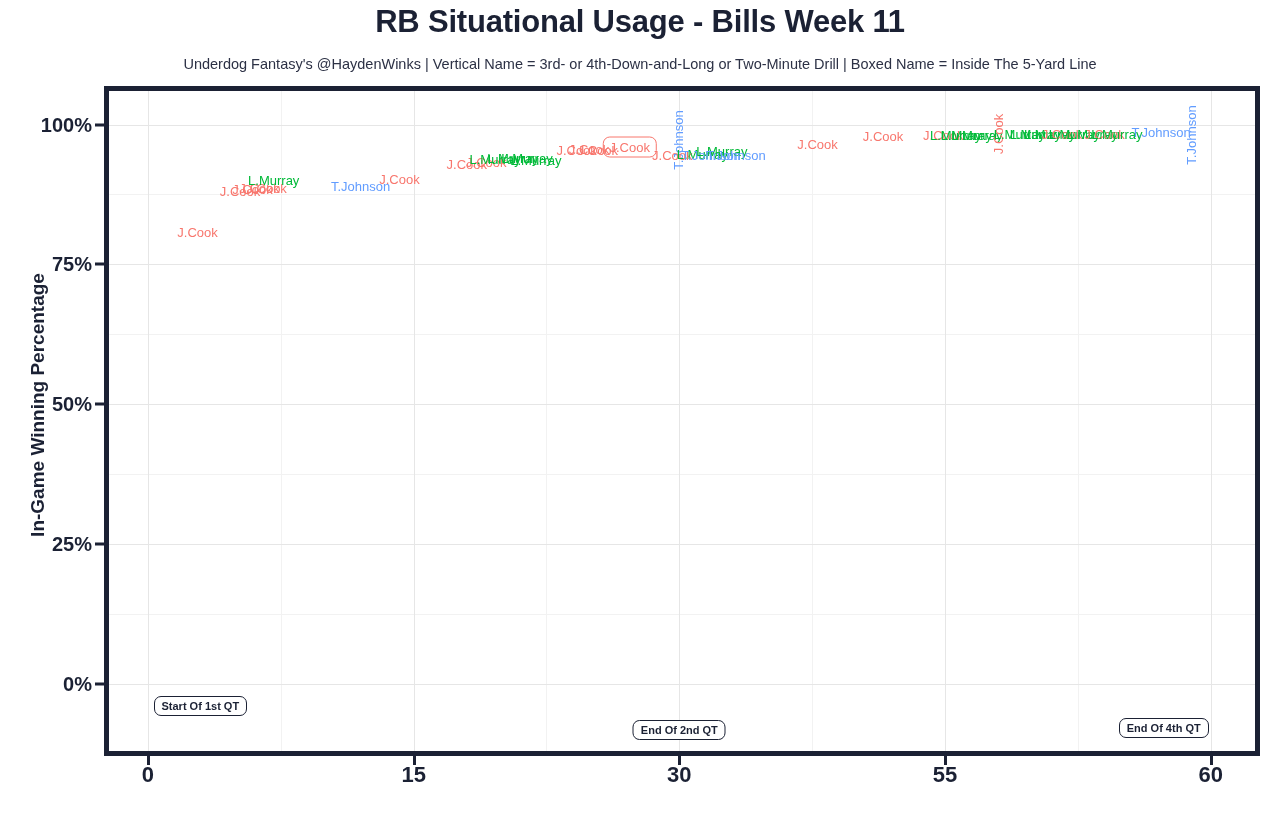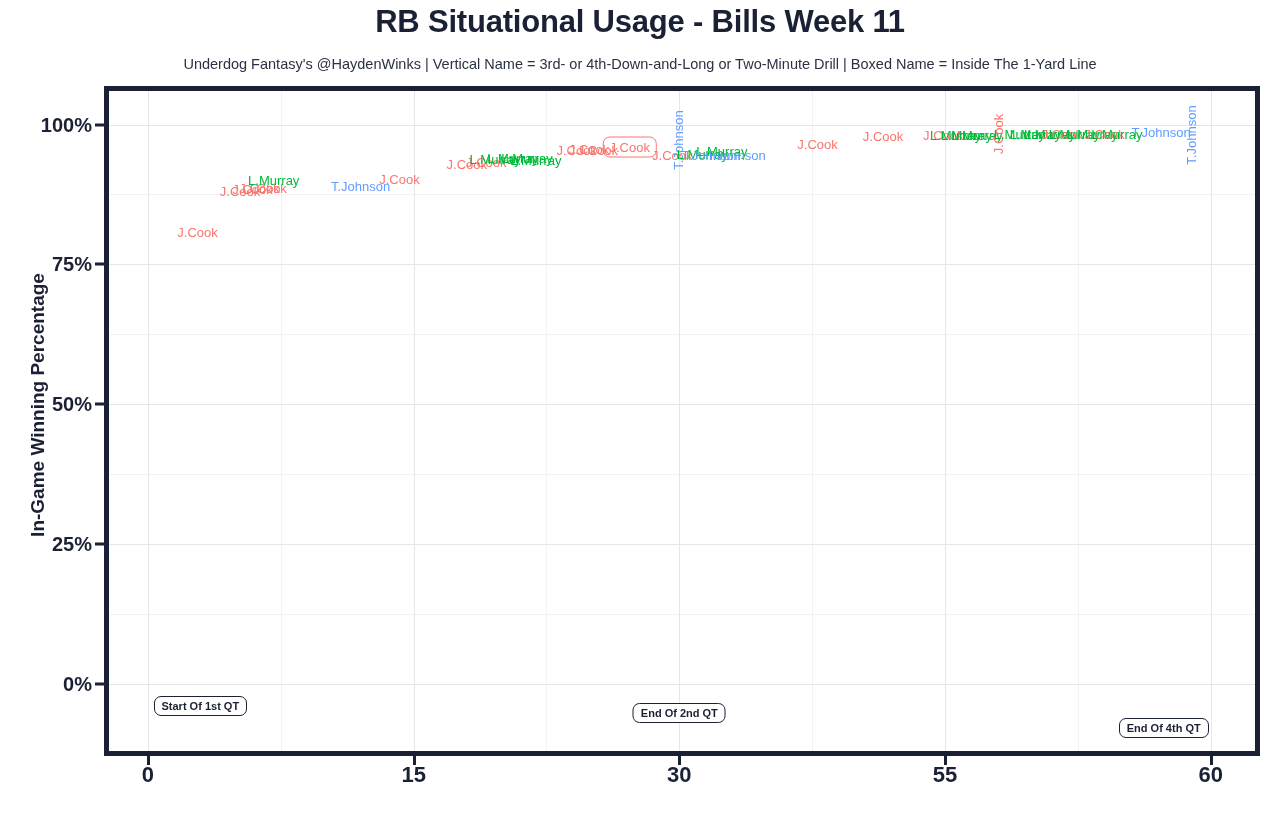--- a/index.html
+++ b/index.html
@@ -112,21 +112,21 @@
     transform:translateY(-50%);
   }
 </style>
 </head>
 <body>
 
 <div id="chart-root">
 
   <div class="chart-title">RB Situational Usage - Bills Week 11</div>
 
-  <div class="chart-subtitle">Underdog Fantasy's @HaydenWinks | Vertical Name = 3rd- or 4th-Down-and-Long or Two-Minute Drill | Boxed Name = Inside The 1-Yard Line</div>
+  <div class="chart-subtitle">Underdog Fantasy's @HaydenWinks | Vertical Name = 3rd- or 4th-Down-and-Long or Two-Minute Drill | Boxed Name = Inside The 5-Yard Line</div>
 
   <div class="ylabel">In-Game Winning Percentage</div>
 
 
   <div id="ytick-layer">
       <div class="ytick-label" style="top: 683.881px;">0%</div>
       <div class="ytick-mark" style="top: 683.881px; left: 95px;"></div>
       <div class="ytick-label" style="top: 544.051px;">25%</div>
       <div class="ytick-mark" style="top: 544.051px; left: 95px;"></div>
       <div class="ytick-label" style="top: 404.22px;">50%</div>
@@ -209,19 +209,19 @@
           <div class="pt" style="color: rgb(248, 118, 109); left: 952.934px; top: 43.0678px;">J.Cook</div>
           <div class="pt" style="color: rgb(0, 186, 56); left: 965.332px; top: 43.0678px;">L.Murray</div>
           <div class="pt" style="color: rgb(0, 186, 56); left: 983.045px; top: 43.0678px;">L.Murray</div>
           <div class="pt" style="color: rgb(248, 118, 109); left: 995.444px; top: 43.0678px;">J.Cook</div>
           <div class="pt" style="color: rgb(0, 186, 56); left: 1007.84px; top: 42.5085px;">L.Murray</div>
           <div class="pt" style="color: rgb(97, 156, 255); left: 1052.12px; top: 41.3898px;">T.Johnson</div>
           <div class="pt vert" style="color: rgb(97, 156, 255); left: 1082.23px; top: 43.6271px;">T.Johnson</div>
         </div>
       <div id="annot-layer">
           <div class="qtag" style="top: 615px; left: 44.51px;">Start Of 1st QT</div>
-          <div class="qtag" style="top: 622px; left: 570.343px; transform: translate(-50%, -50%);">End Of 2nd QT</div>
+          <div class="qtag" style="top: 639px; left: 570.343px; transform: translate(-50%, -50%);">End Of 2nd QT</div>
           <div class="qtag" style="top: 636.508px; right: 46.2813px; margin-left: 28px;">End Of 4th QT</div>
         </div>
     </div>
   </div>
 
 </div>
 
 </body></html>

